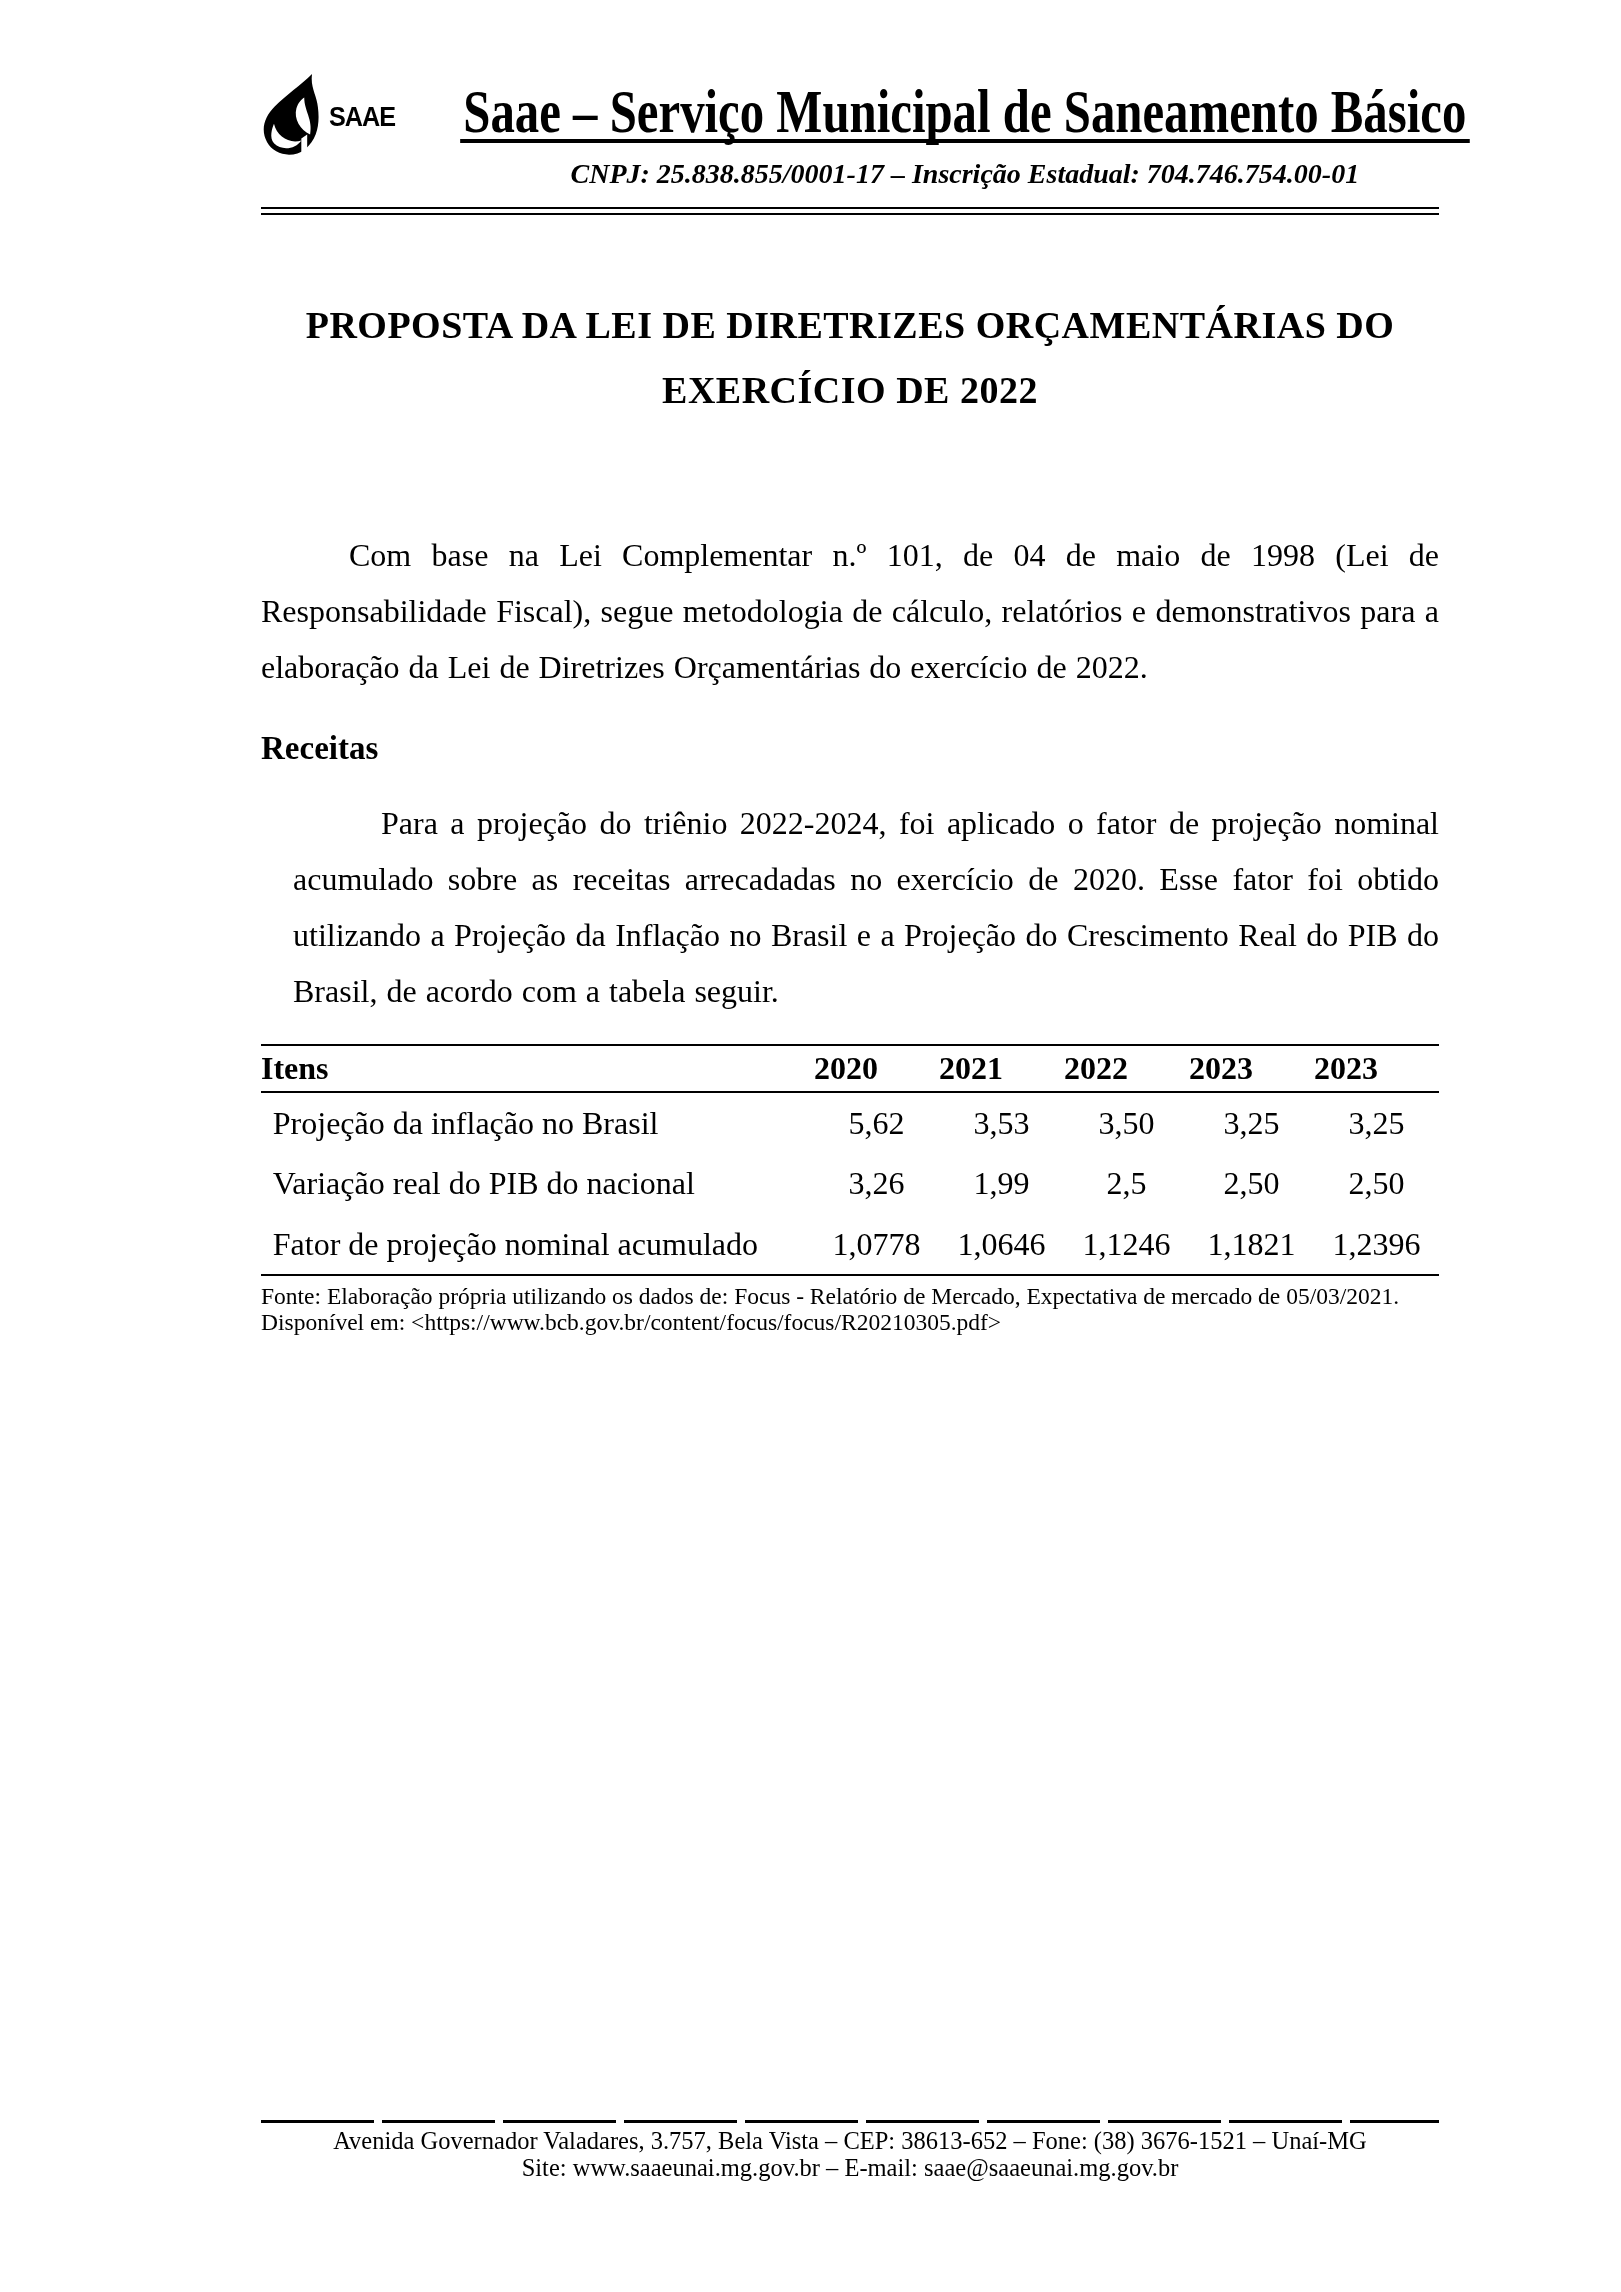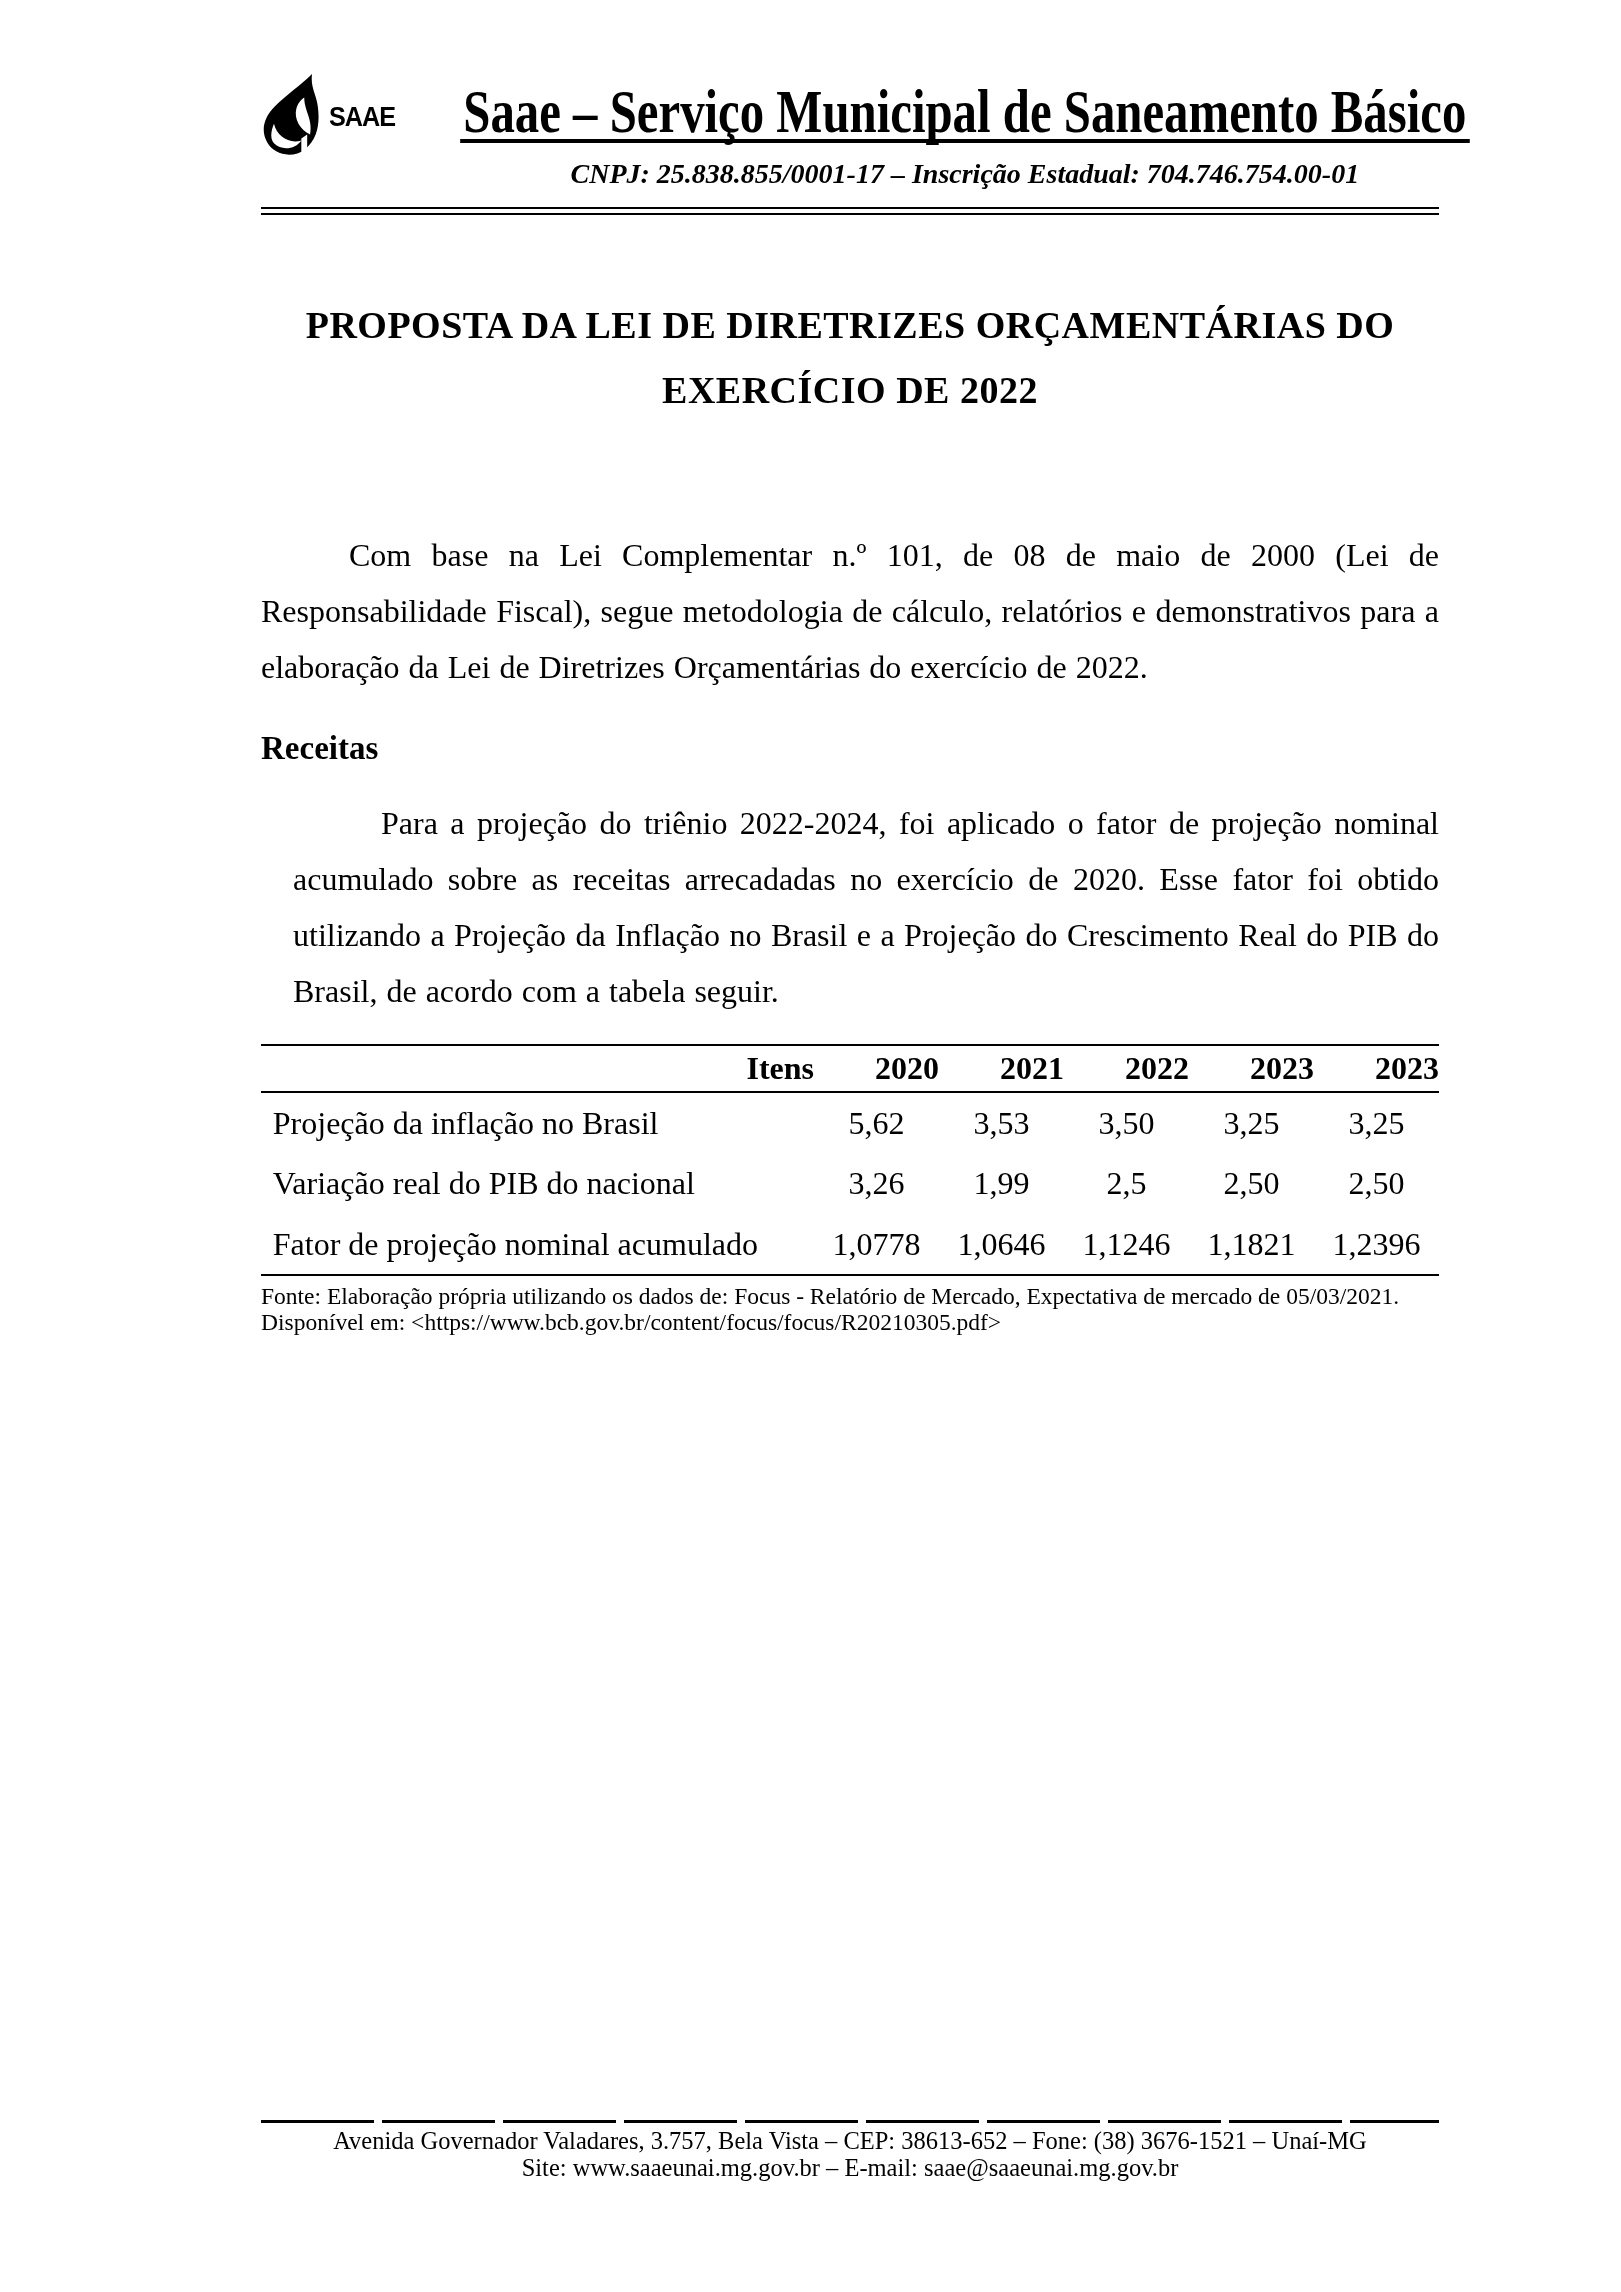--- a/index.html
+++ b/index.html
@@ -68,21 +68,21 @@
   
   table.data {
     margin-top:25.5px; width:100%;
     border-collapse:collapse; table-layout:fixed;
     border-top:2.9px solid #000; border-bottom:2.9px solid #000;
     font-size:32px;
   }
   table.data col.c-itens { width:553px; }
   table.data thead tr { height:47px; border-bottom:2.9px solid #000; }
   table.data tbody tr { height:61px; }
-  table.data th { font-weight:bold; text-align:right; vertical-align:middle; }
+  table.data th { font-weight:bold; text-align:left; vertical-align:middle; }
   table.data td { vertical-align:middle; text-align:center; }
   table.data td.lbl { text-align:left; padding-left:11.8px; }
   .source-note {
     margin-top:7.8px;
     font-size:23.5px; line-height:25.5px;
     text-align:left;
   }
 
   
   .footer {
@@ -126,21 +126,21 @@
     </div>
   </header>
 
   <main class="content-x">
 
     <h1 class="doc-title">
       <div>PROPOSTA DA LEI DE DIRETRIZES ORÇAMENTÁRIAS DO</div>
       <div>EXERCÍCIO DE 2022</div>
     </h1>
 
-    <p class="body-par par1">Com base na Lei Complementar n.º 101, de 08 de maio de 2000 (Lei de Responsabilidade Fiscal), segue metodologia de cálculo, relatórios e demonstrativos para a elaboração da Lei de Diretrizes Orçamentárias do exercício de 2022.</p>
+    <p class="body-par par1">Com base na Lei Complementar n.º 101, de 04 de maio de 1998 (Lei de Responsabilidade Fiscal), segue metodologia de cálculo, relatórios e demonstrativos para a elaboração da Lei de Diretrizes Orçamentárias do exercício de 2022.</p>
 
 
     <h3 class="subsection-heading">Receitas</h3>
 
     <p class="body-par par2">Para a projeção do triênio 2022-2024, foi aplicado o fator de projeção nominal acumulado sobre as receitas arrecadadas no exercício de 2020. Esse fator foi obtido utilizando a Projeção da Inflação no Brasil e a Projeção do Crescimento Real do PIB do Brasil, de acordo com a tabela seguir.</p>
 
     <table class="data">
       <colgroup>
         <col class="c-itens">
           <col>

